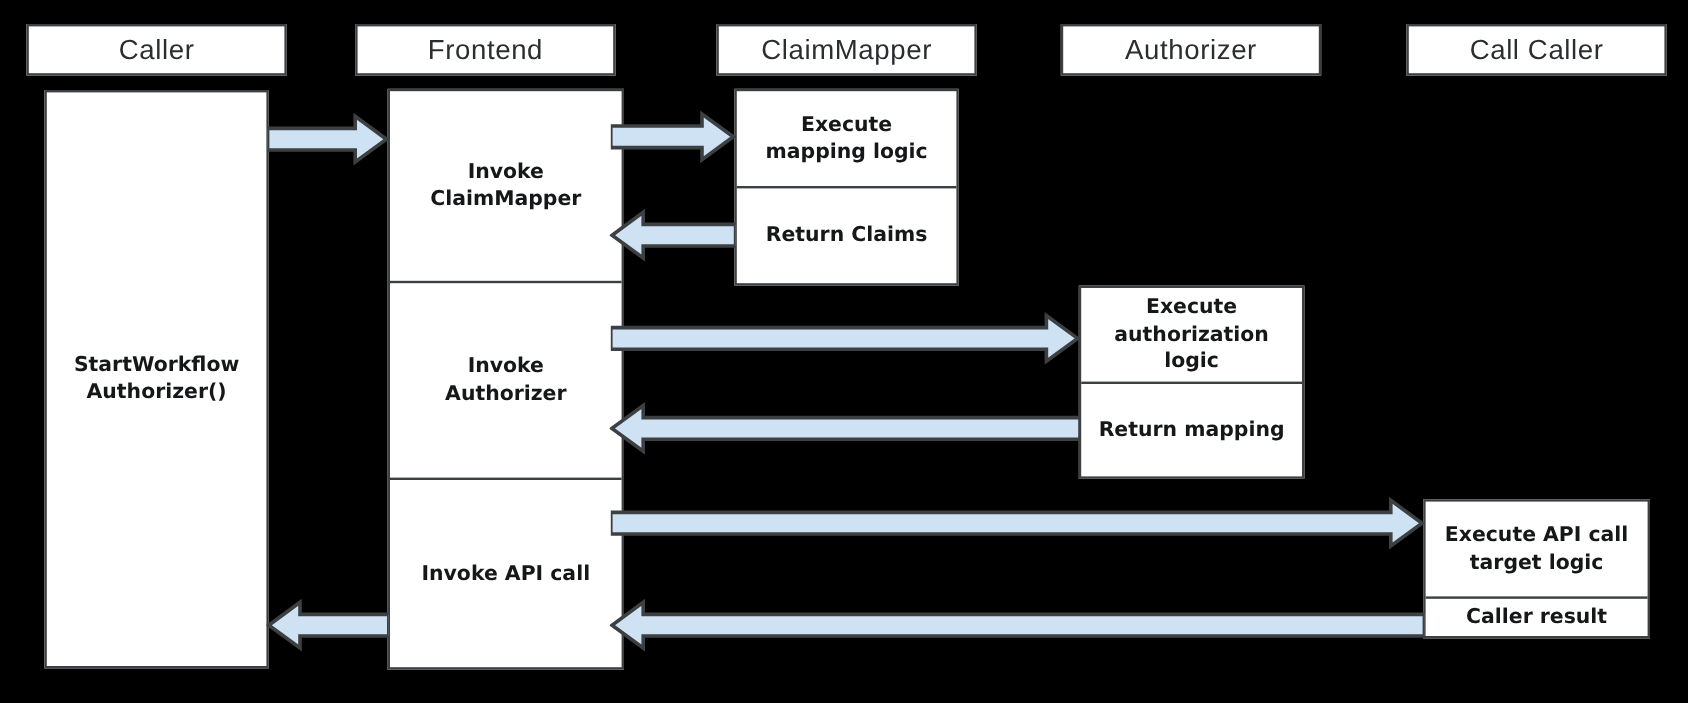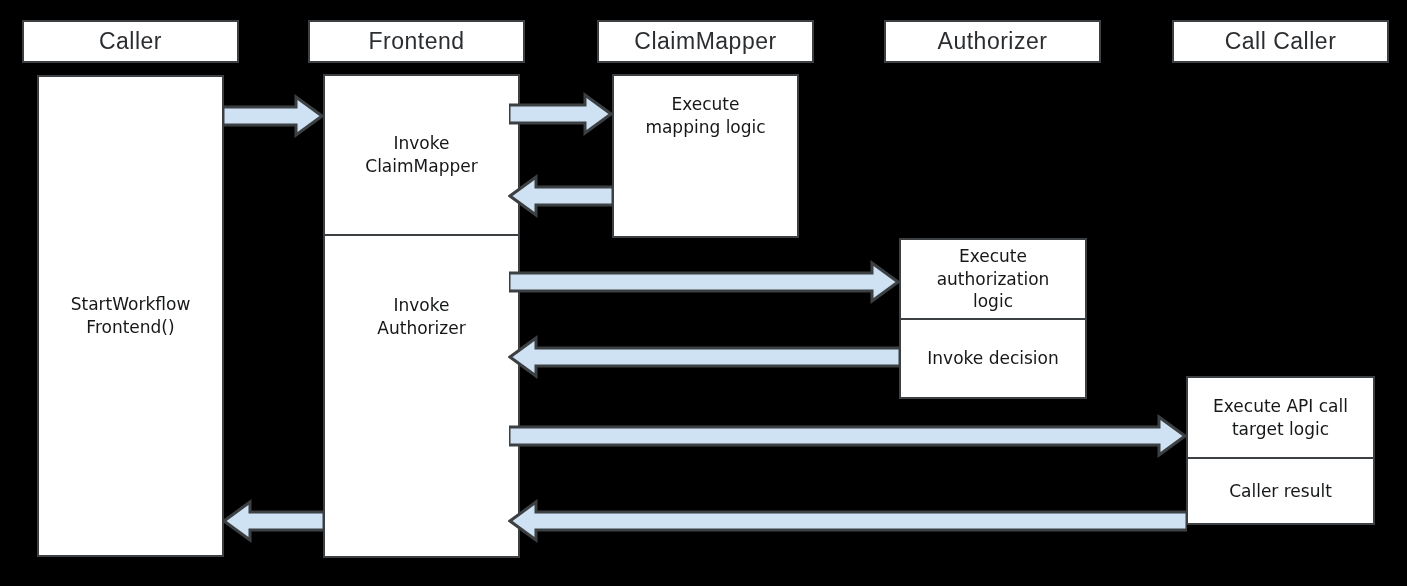--- a/index.html
+++ b/index.html
@@ -16,84 +16,90 @@
   }
   .box,.stack{
     position:absolute;background:#ffffff;border:2px solid #3d4043;
     box-sizing:border-box;
   }
   .stack{display:flex;flex-direction:column;}
   .cell,.box{
     display:flex;align-items:center;justify-content:center;text-align:center;
   }
   .label{
-    font-family:"DejaVu Sans","Liberation Sans",sans-serif;font-weight:400;
+    font-family:"DejaVu Sans","Liberation Sans",sans-serif;font-weight:700;
     font-size:17px;line-height:1.35;color:#151719;white-space:pre-line;
   }
   .cell{flex:0 0 auto;}
   .cell + .cell{border-top:2px solid #3d4043;}
   .arrow{position:absolute;height:44px;}
   .arrow svg{display:block;}
 </style>
 </head>
 <body>
 
 <div class="stage">
 
   <div class="hdr" style="left:22px">
       <span>Caller</span>
     </div>
-  <div class="hdr" style="left:308px">
+  <div class="hdr" style="left:296px">
       <span>Frontend</span>
     </div>
   <div class="hdr" style="left:597px">
       <span>ClaimMapper</span>
     </div>
   <div class="hdr" style="left:884px">
       <span>Authorizer</span>
     </div>
   <div class="hdr" style="left:1172px">
       <span>Call Caller</span>
     </div>
 
   <div class="box" style="left:37px;top:75px;width:187px;height:482px">
     <span class="label">StartWorkflow
-Frontend()</span>
+Authorizer()</span>
   </div>
 
   <div class="stack" style="left:323px;top:74px;width:197px;height:484px">
     <div class="cell" style="height:158px">
       <span class="label">Invoke
 ClaimMapper</span>
     </div>
     <div class="cell" style="height:162px">
       <span class="label">Invoke
 Authorizer</span>
     </div>
+    <div class="cell" style="flex:1 1 auto">
+      <span class="label">Invoke API call</span>
+    </div>
   </div>
 
   <div class="stack" style="left:612px;top:74px;width:187px;height:164px">
     <div class="cell" style="height:79px">
       <span class="label">Execute
 mapping logic</span>
+    </div>
+    <div class="cell" style="flex:1 1 auto">
+      <span class="label">Return Claims</span>
     </div>
   </div>
 
   <div class="stack" style="left:899px;top:238px;width:188px;height:161px">
     <div class="cell" style="height:78px">
       <span class="label">Execute
 authorization
 logic</span>
     </div>
     <div class="cell" style="flex:1 1 auto">
-      <span class="label">Invoke decision</span>
+      <span class="label">Return mapping</span>
     </div>
   </div>
 
-  <div class="stack" style="left:1186px;top:376px;width:189px;height:149px">
+  <div class="stack" style="left:1186px;top:416px;width:189px;height:116px">
     <div class="cell" style="height:79px">
       <span class="label">Execute API call
 target logic</span>
     </div>
     <div class="cell" style="flex:1 1 auto">
       <span class="label">Caller result</span>
     </div>
   </div>
 
   <div class="arrow" style="left:223px;top:94px;width:101px">

